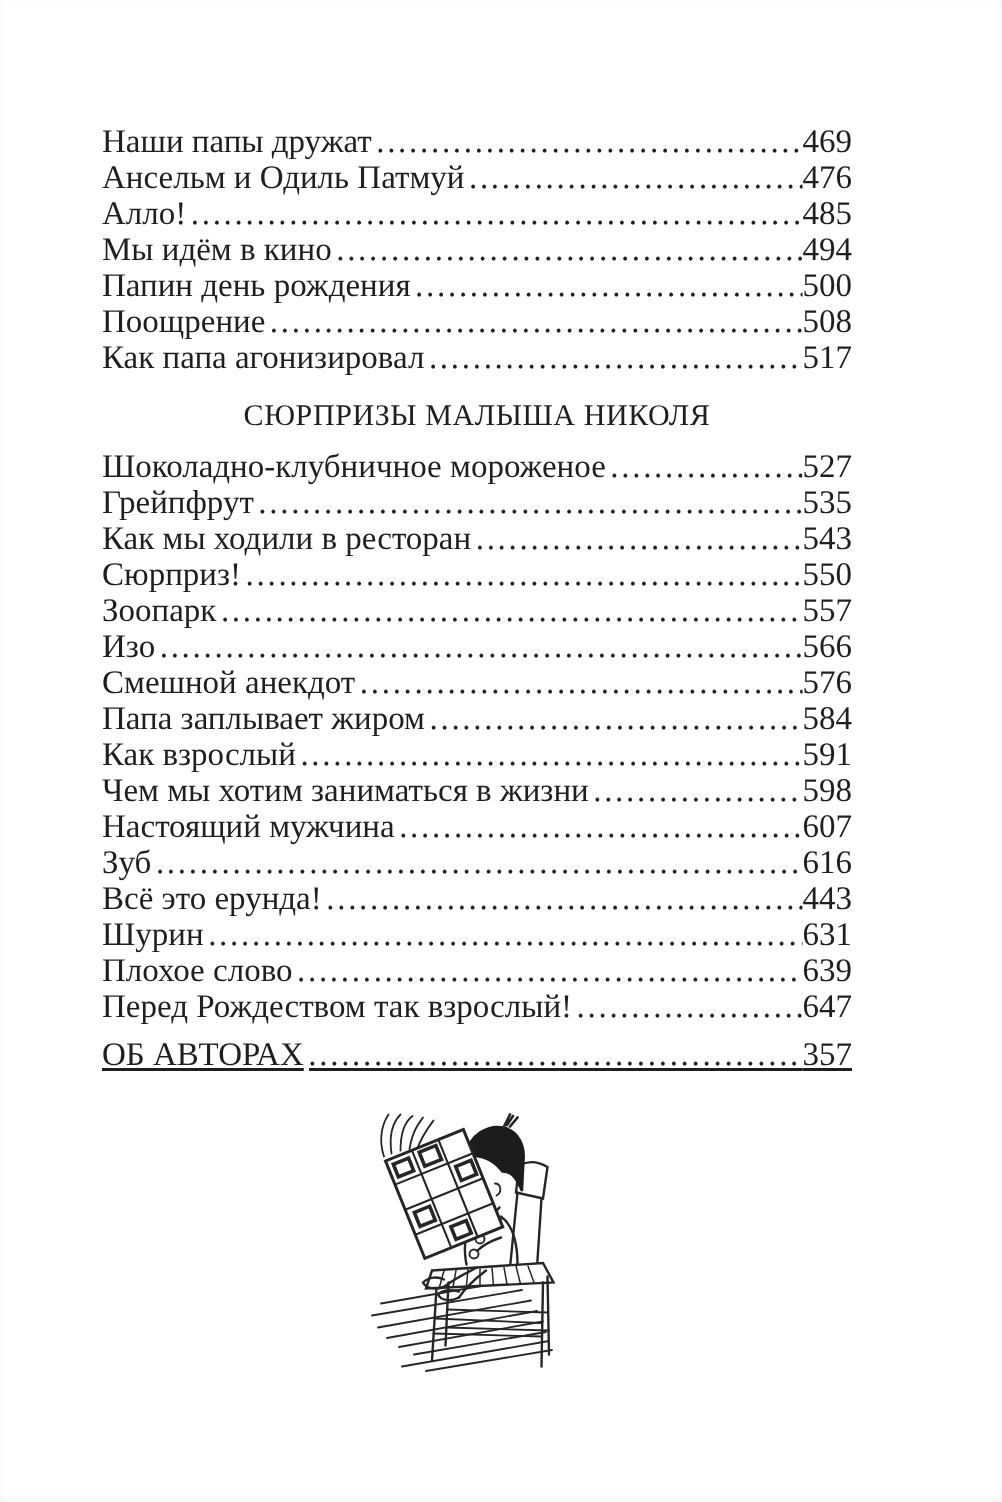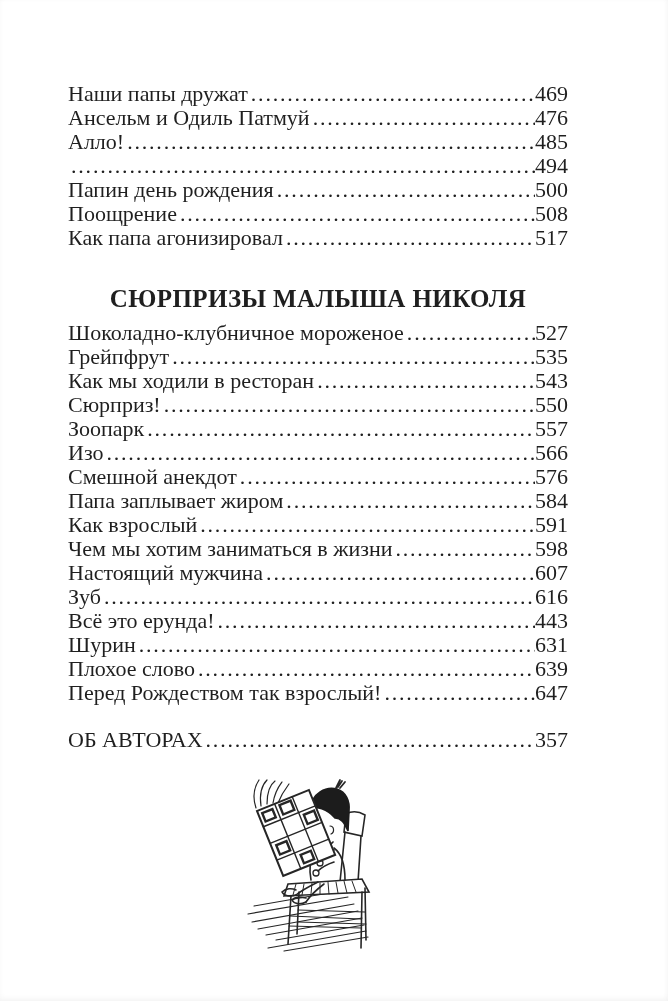--- a/index.html
+++ b/index.html
@@ -14,46 +14,46 @@
     box-sizing: border-box;
     background: #ffffff;
     color: #1f1f1f;
     font-family: "Liberation Serif", "DejaVu Serif", serif;
     padding: 82px 100px 0 68px;
     overflow: hidden;
     box-shadow: inset 0 -3px 5px rgba(0,0,0,0.035), inset -2px 0 4px rgba(0,0,0,0.02);
   }
   .toc-section { margin: 0; }
   .toc-heading {
-    font-size: 25px;
+    font-size: 20px;
     line-height: 24px;
-    font-weight: bold;
+    font-weight: normal;
     text-align: center;
     letter-spacing: 0.4px;
-    margin: 37px 0 10px 0;
+    margin: 15px 0 10px 0;
   }
   .toc-row {
     display: flex;
     align-items: flex-end;
     font-size: 22px;
     line-height: 24px;
   }
   .toc-title { white-space: nowrap; flex: 0 0 auto; }
   .leader {
     flex: 1 1 auto;
     overflow: hidden;
     white-space: nowrap;
     margin-left: 3px;
   }
   .leader::before {
     content: "..........................................................................................................................................................";
     letter-spacing: 1.8px;
   }
   .toc-page { white-space: nowrap; flex: 0 0 auto; }
-  .about-section { margin-top: 23px; }
+  .about-section { margin-top: 8px; text-decoration: underline; }
   .illustration-wrap {
     margin-top: 26px;
     margin-left: 176px;
     width: 192px;
     height: 186px;
   }
   .illustration-wrap svg { display: block; }
 </style>
 </head>
 <body>
@@ -71,20 +71,21 @@
           <span class="toc-title">Ансельм и Одиль Патмуй</span>
           <span class="leader"></span>
           <span class="toc-page">476</span>
         </div>
         <div class="toc-row">
           <span class="toc-title">Алло!</span>
           <span class="leader"></span>
           <span class="toc-page">485</span>
         </div>
         <div class="toc-row">
+          <span class="toc-title">Мы идём в кино</span>
           <span class="leader"></span>
           <span class="toc-page">494</span>
         </div>
         <div class="toc-row">
           <span class="toc-title">Папин день рождения</span>
           <span class="leader"></span>
           <span class="toc-page">500</span>
         </div>
         <div class="toc-row">
           <span class="toc-title">Поощрение</span>

